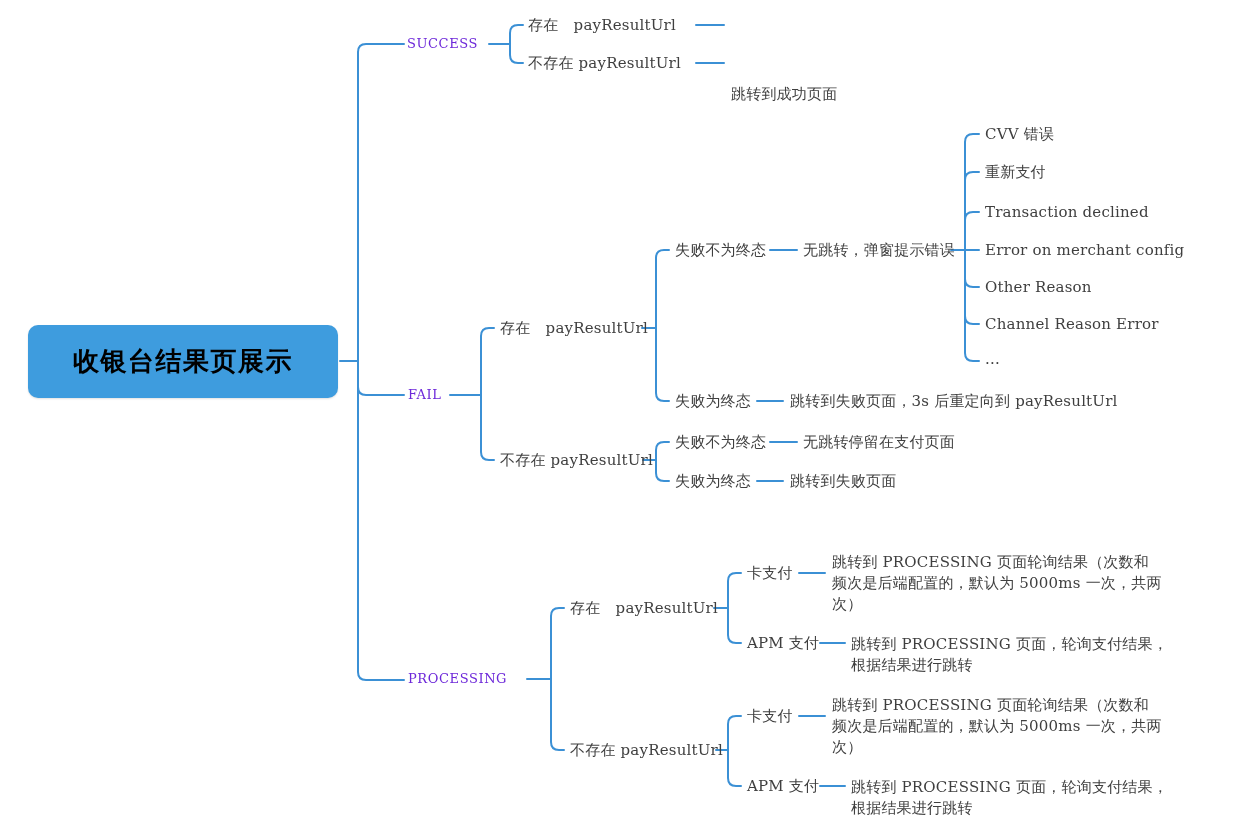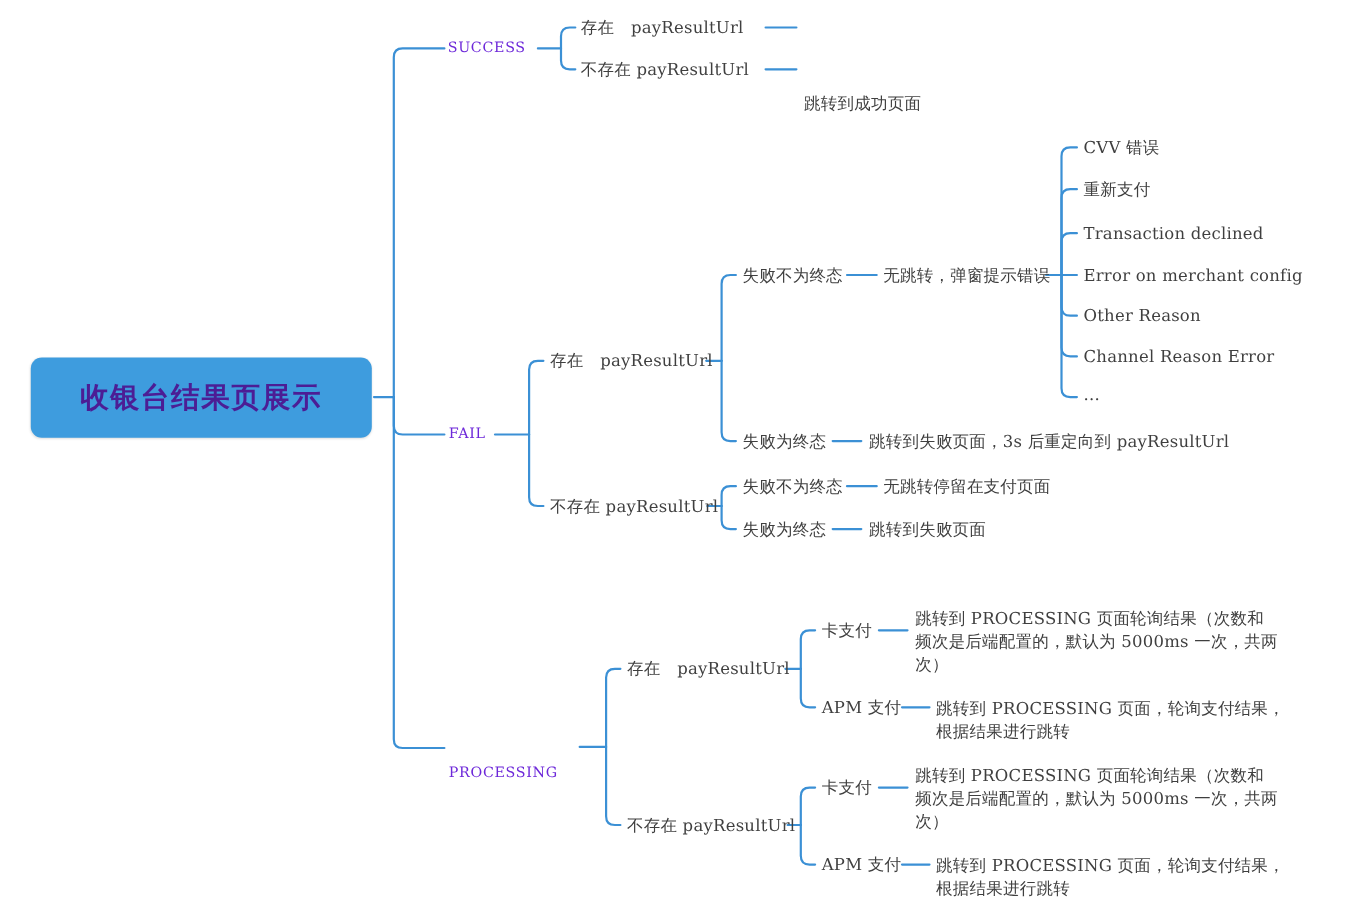--- a/index.html
+++ b/index.html
@@ -16,21 +16,21 @@
     line-height:20px;
   }
   .big { font-size:13px; color:#6d28d9; letter-spacing:0.6px; }
   .block {
     transform:none; white-space:normal; width:330px; line-height:21px;margin-top:12px;
   }
   .root-node {
     position:absolute; left:28px; top:325px; width:310px; height:73px;
     background:#3E9CDE; border-radius:10px;
     display:flex; align-items:center; justify-content:center;
-    color:#4c1d95; font-size:26px; letter-spacing:1.5px; font-weight:600;
+    color:#000000; font-size:26px; letter-spacing:1.5px; font-weight:600;
     font-family:"Liberation Sans","DejaVu Sans",sans-serif;
     box-shadow:0 1px 2px rgba(0,0,0,0.12);
   }
 </style>
 </head>
 <body>
 
 <div class="stage">
 
   <svg class="edges" viewBox="0 0 1235 826" xmlns="http://www.w3.org/2000/svg">
@@ -110,21 +110,21 @@
 
   <div class="node" style="left:675px; top:401px;">失败为终态</div>
   <div class="node" style="left:790px; top:401px;">跳转到失败页面，3s 后重定向到 payResultUrl</div>
 
   <div class="node" style="left:500px; top:460px;">不存在 payResultUrl</div>
   <div class="node" style="left:675px; top:442px;">失败不为终态</div>
   <div class="node" style="left:803px; top:442px;">无跳转停留在支付页面</div>
   <div class="node" style="left:675px; top:481px;">失败为终态</div>
   <div class="node" style="left:790px; top:481px;">跳转到失败页面</div>
 
-  <div class="node big" style="left:408px; top:679px;margin-top:24px;">PROCESSING</div>
+  <div class="node big" style="left:408px; top:679px;">PROCESSING</div>
   <div class="node" style="left:570px; top:608px;">存在　payResultUrl</div>
 
   <div class="node" style="left:747px; top:573px;">卡支付</div>
   <div class="node block" style="left:832px; top:540px;">跳转到 PROCESSING 页面轮询结果（次数和频次是后端配置的，默认为 5000ms 一次，共两次）</div>
   <div class="node" style="left:747px; top:643px;">APM 支付</div>
   <div class="node block" style="left:851px; top:622px;">跳转到 PROCESSING 页面，轮询支付结果，根据结果进行跳转</div>
 
   <div class="node" style="left:570px; top:750px;">不存在 payResultUrl</div>
   <div class="node" style="left:747px; top:716px;">卡支付</div>
   <div class="node block" style="left:832px; top:683px;">跳转到 PROCESSING 页面轮询结果（次数和频次是后端配置的，默认为 5000ms 一次，共两次）</div>

